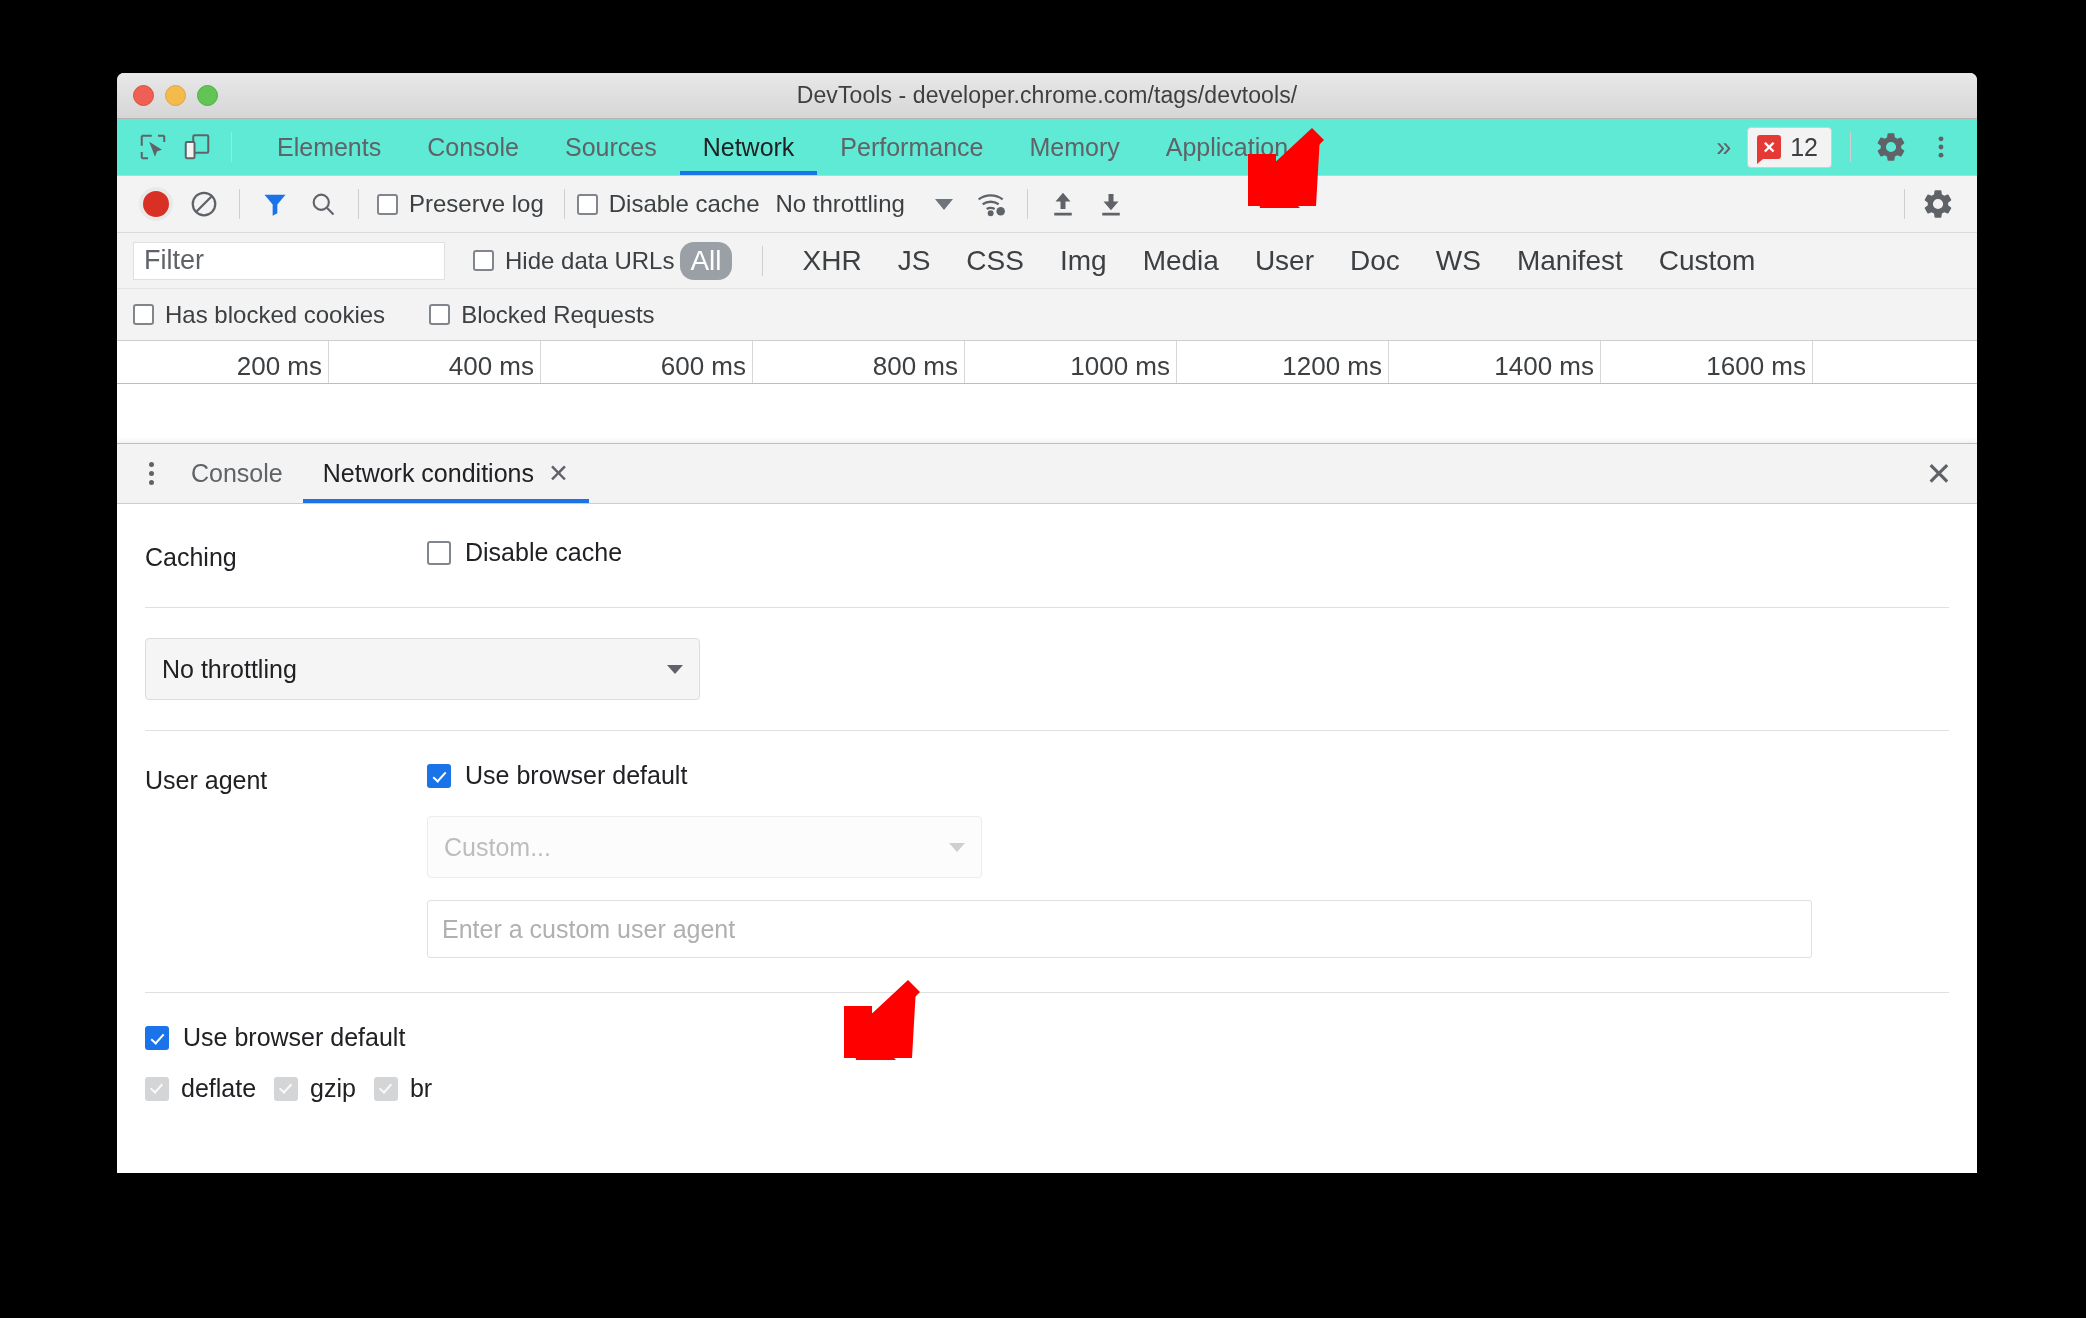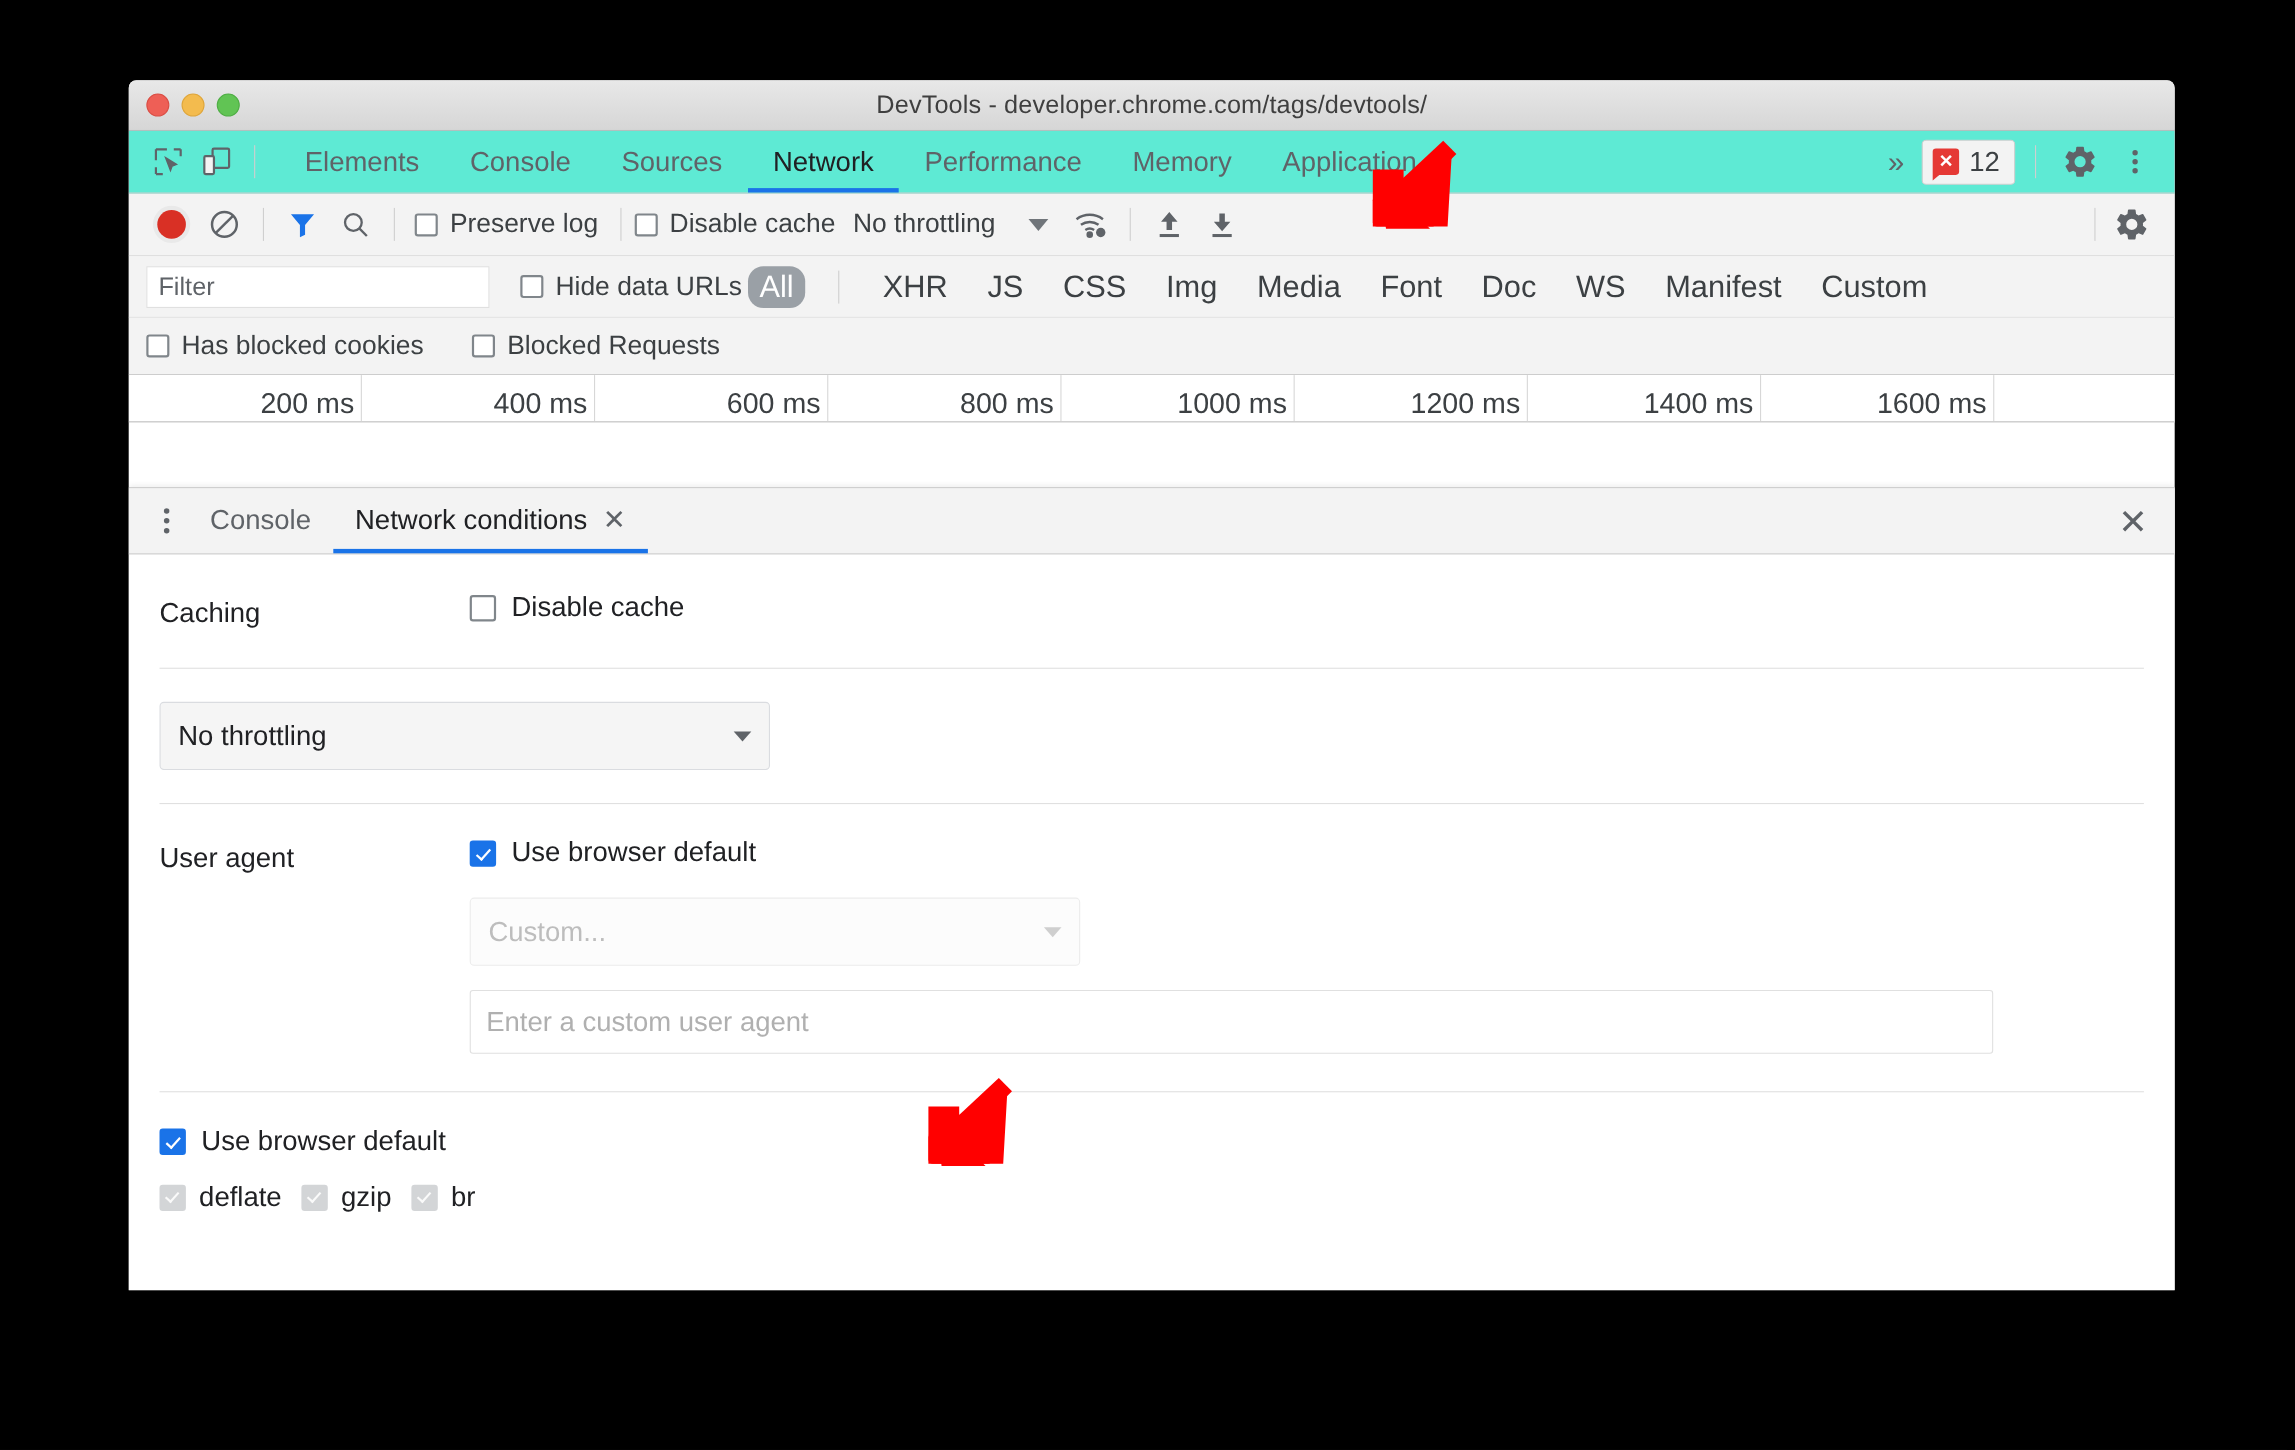--- a/index.html
+++ b/index.html
@@ -181,21 +181,21 @@
     background: #f3f3f3;
     display: flex; align-items: center;
     padding: 0 16px;
     box-sizing: border-box;
     border-bottom: 1px solid #e3e3e3;
   }
   #filter-input {
     width: 312px; height: 38px;
     background: #fff;
     border: 1px solid #e0e0e0;
-    font-size: 23px; color: #5f6368;
+    font-size: 27px; color: #5f6368;
     padding: 0 10px;
     box-sizing: border-box;
     font-family: "Liberation Sans", sans-serif;
     outline: none;
   }
   #filter-input::placeholder { color: #5f6368; }
   #hide-data-urls { margin-left: 28px; }
   .type-sep { width:1px; height:30px; background:#cfcfcf; margin: 0 14px; }
   .type-pill {
     font-size: 28px; color:#3c4043; cursor:pointer;
@@ -498,21 +498,21 @@
         <span>Hide data URLs</span>
       </div>
       <div class="types">
         <span class="type-pill selected">All</span>
         <span class="type-sep"></span>
         <span class="type-pill">XHR</span>
         <span class="type-pill">JS</span>
         <span class="type-pill">CSS</span>
         <span class="type-pill">Img</span>
         <span class="type-pill">Media</span>
-        <span class="type-pill">Font</span>
+        <span class="type-pill">User</span>
         <span class="type-pill">Doc</span>
         <span class="type-pill">WS</span>
         <span class="type-pill">Manifest</span>
         <span class="type-pill">Custom</span>
       </div>
     </div>
 
     <div id="blocked-row">
       <div class="cb-label">
         <span class="cbox"></span>

